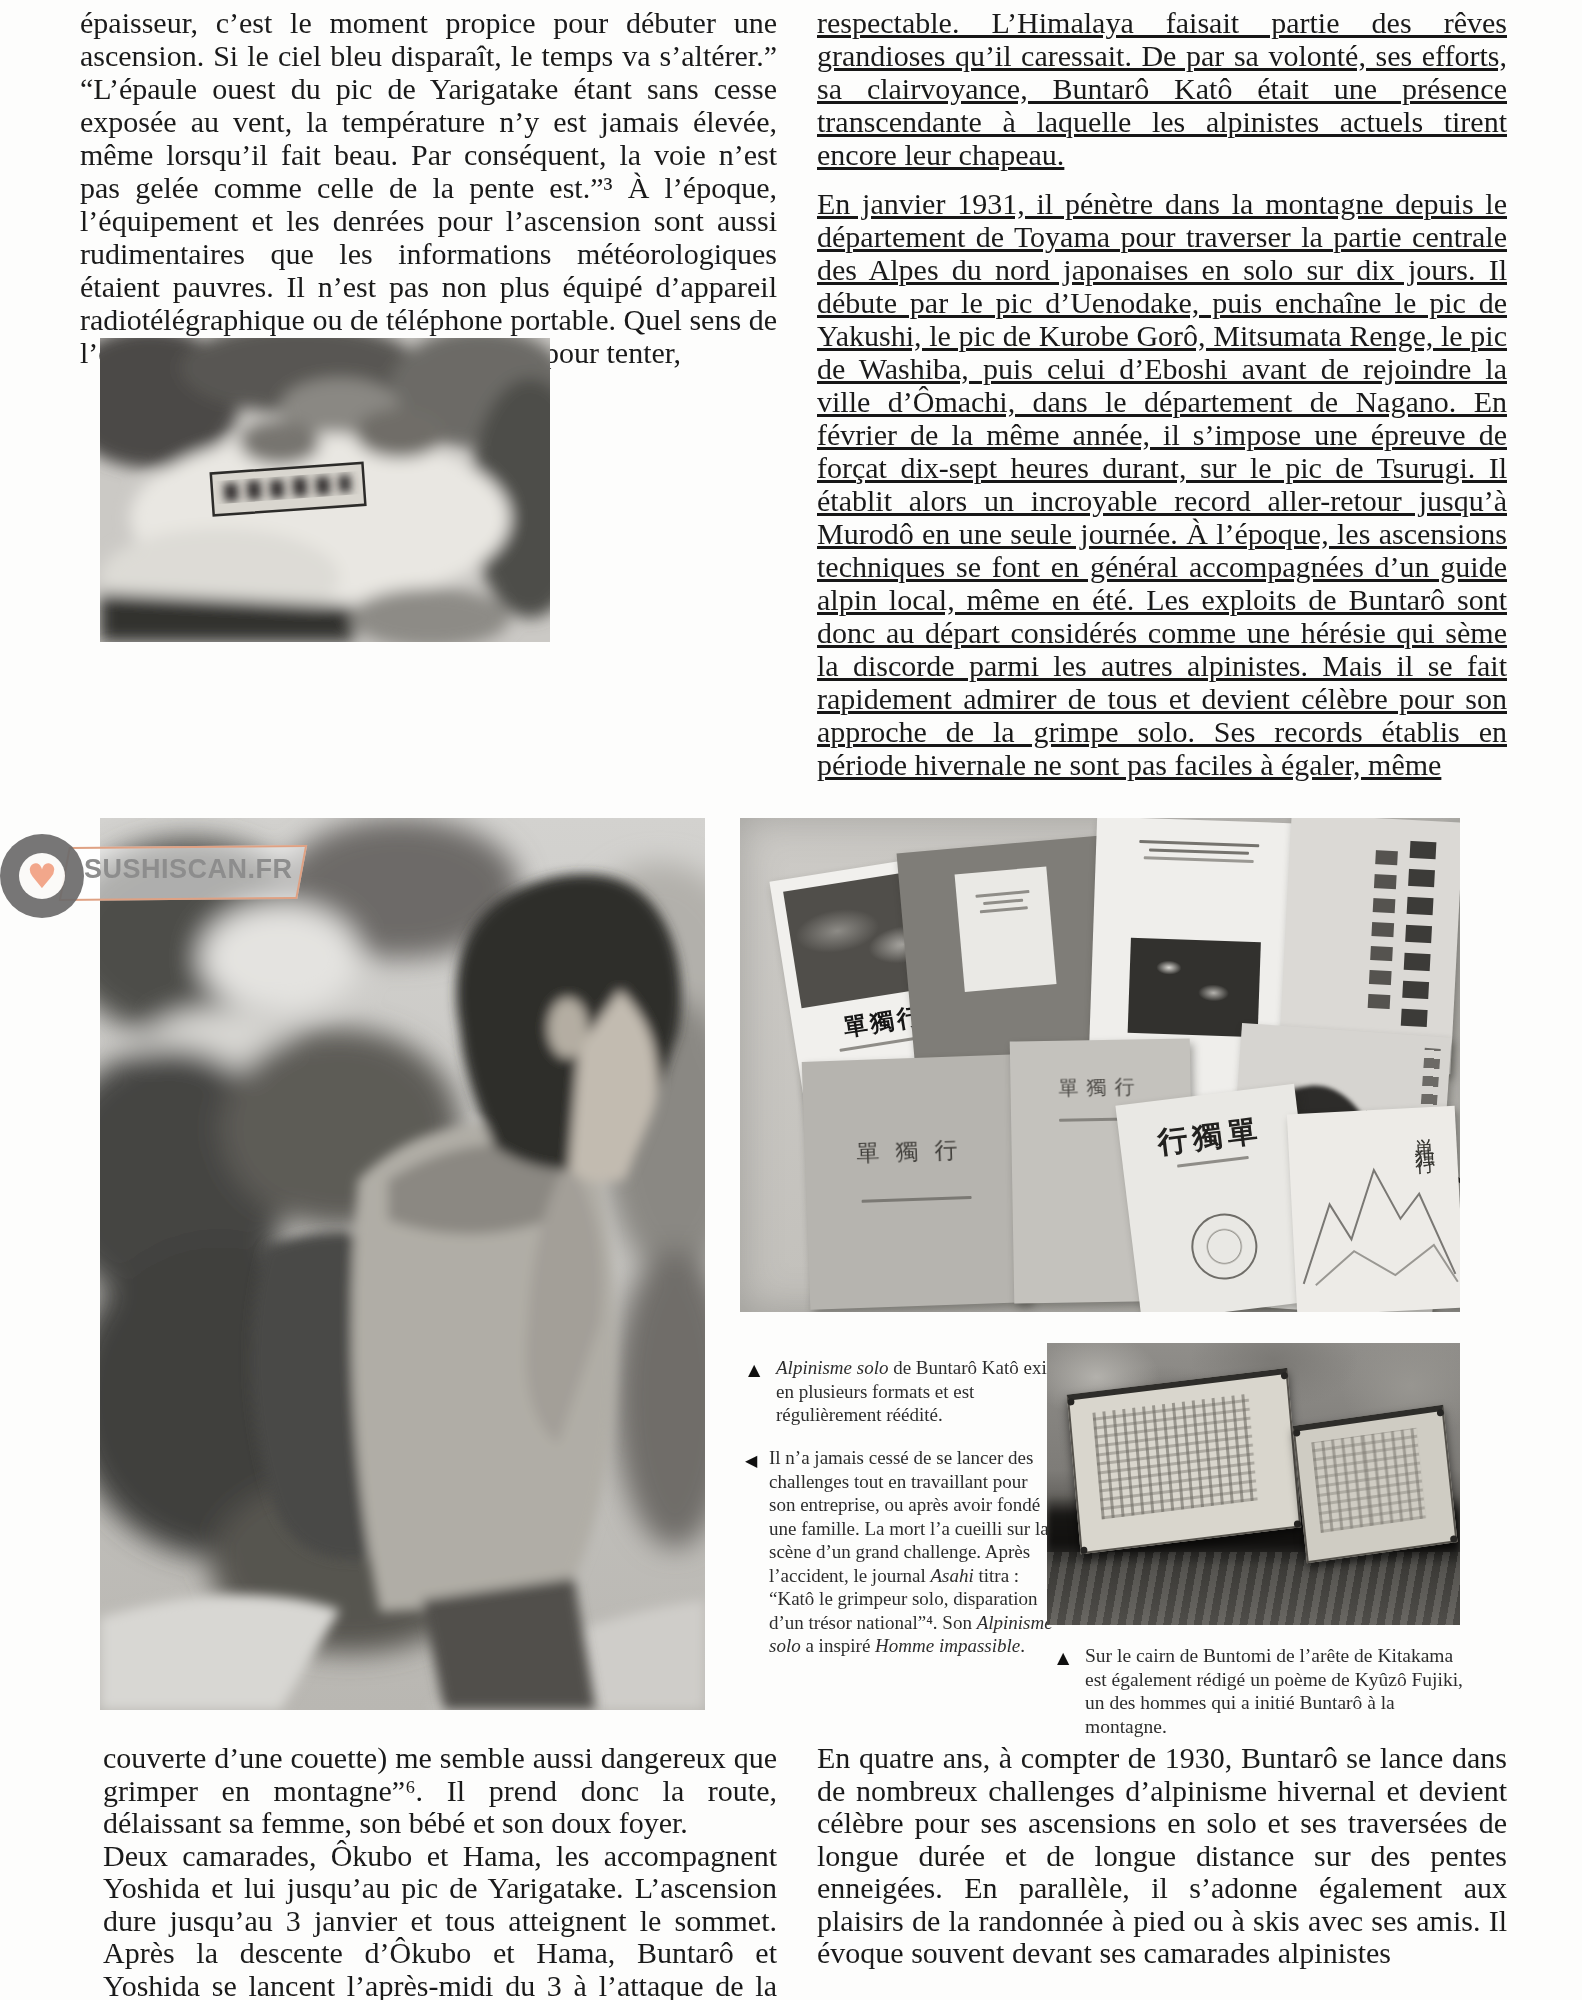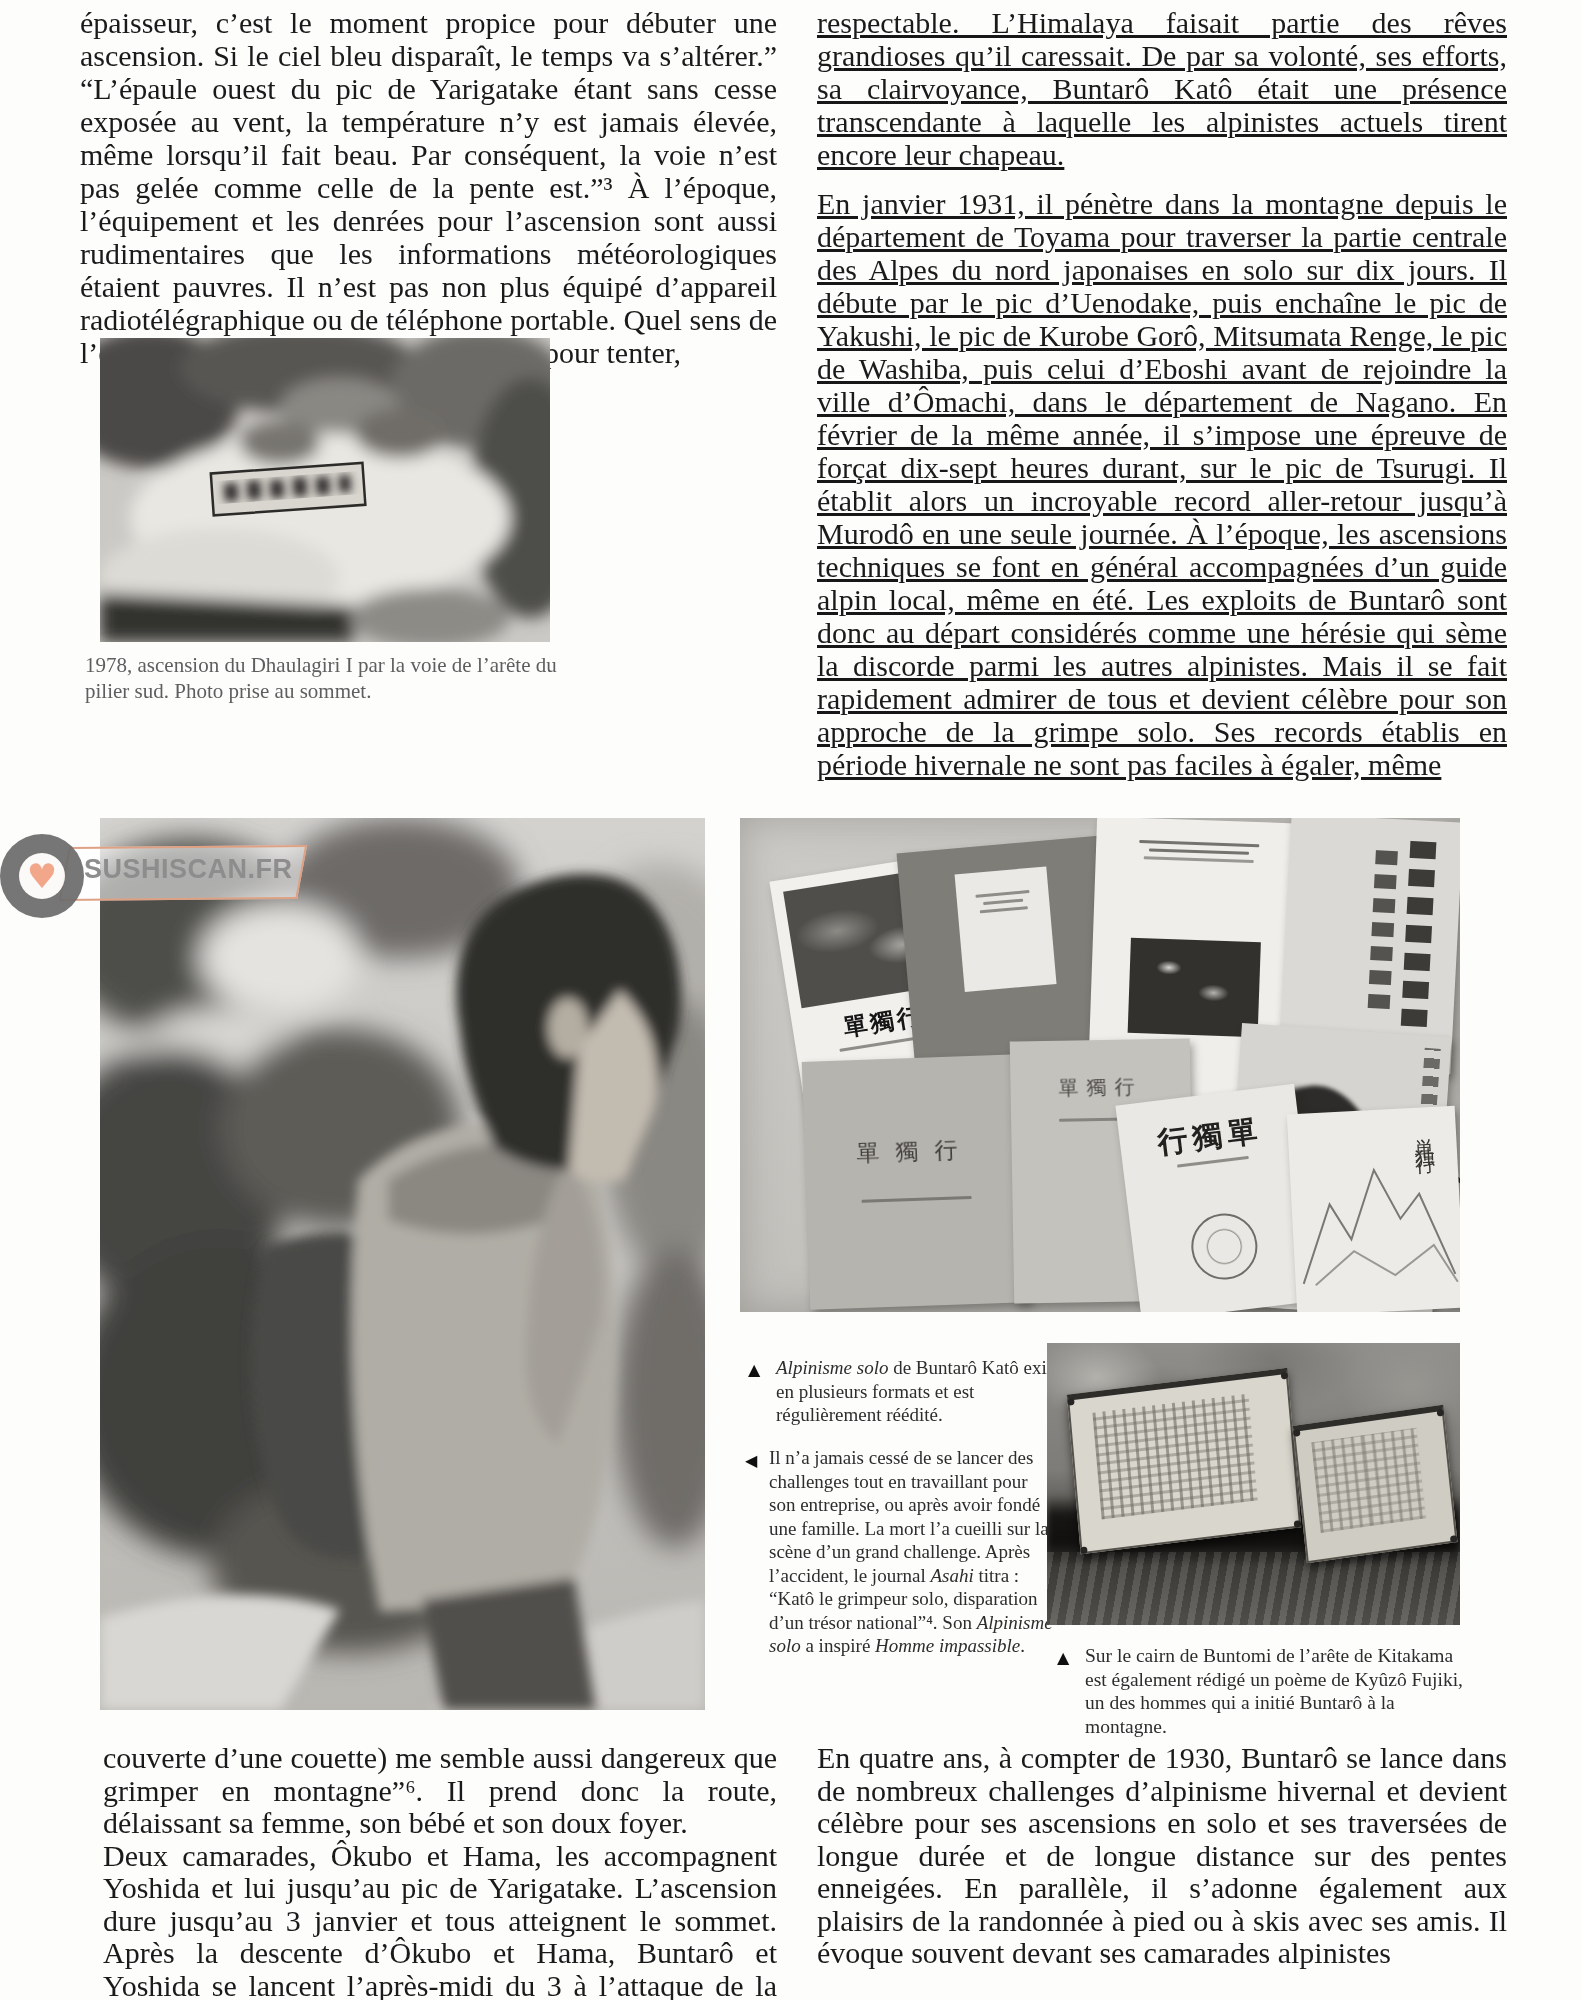--- a/index.html
+++ b/index.html
@@ -96,21 +96,20 @@
           <rect x="170" y="141" width="14" height="18"></rect>
           <rect x="193" y="140" width="14" height="19"></rect>
           <rect x="216" y="141" width="14" height="18"></rect>
           <rect x="239" y="141" width="12" height="17"></rect>
         </g>
       </g>
     </svg>
   </div>
 
 
-  <p class="cap-gray" style="left:85px;top:652px;width:480px;">1978, ascension du Dhaulagiri I par la voie de l’arête du pilier sud. Photo prise au sommet.</p>
 
   <div class="abs" style="left:817px;top:6px;width:690px;text-decoration:underline;">
     <p class="body-text par-gap">respectable. L’Himalaya faisait partie des rêves grandioses qu’il caressait. De par sa volonté, ses efforts, sa clairvoyance, Buntarô Katô était une présence transcendante à laquelle les alpinistes actuels tirent encore leur chapeau.</p>
     <p class="body-text">En janvier 1931, il pénètre dans la montagne depuis le département de Toyama pour traverser la partie centrale des Alpes du nord japonaises en solo sur dix jours. Il débute par le pic d’Uenodake, puis enchaîne le pic de Yakushi, le pic de Kurobe Gorô, Mitsumata Renge, le pic de Washiba, puis celui d’Eboshi avant de rejoindre la ville d’Ômachi, dans le département de Nagano. En février de la même année, il s’impose une épreuve de forçat dix-sept heures durant, sur le pic de Tsurugi. Il établit alors un incroyable record aller-retour jusqu’à Murodô en une seule journée. À l’époque, les ascensions techniques se font en général accompagnées d’un guide alpin local, même en été. Les exploits de Buntarô sont donc au départ considérés comme une hérésie qui sème la discorde parmi les autres alpinistes. Mais il se fait rapidement admirer de tous et devient célèbre pour son approche de la grimpe solo. Ses records établis en période hivernale ne sont pas faciles à égaler, même</p>
   </div>
 
   <div class="photo" style="left:100px;top:818px;width:605px;height:892px;">
     <svg width="100%" height="100%" viewBox="0 0 605 892" preserveAspectRatio="none">
       <defs>
         <filter id="wb14">

